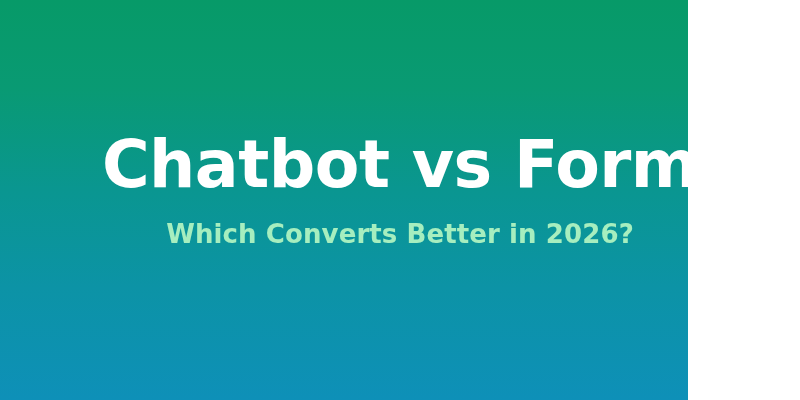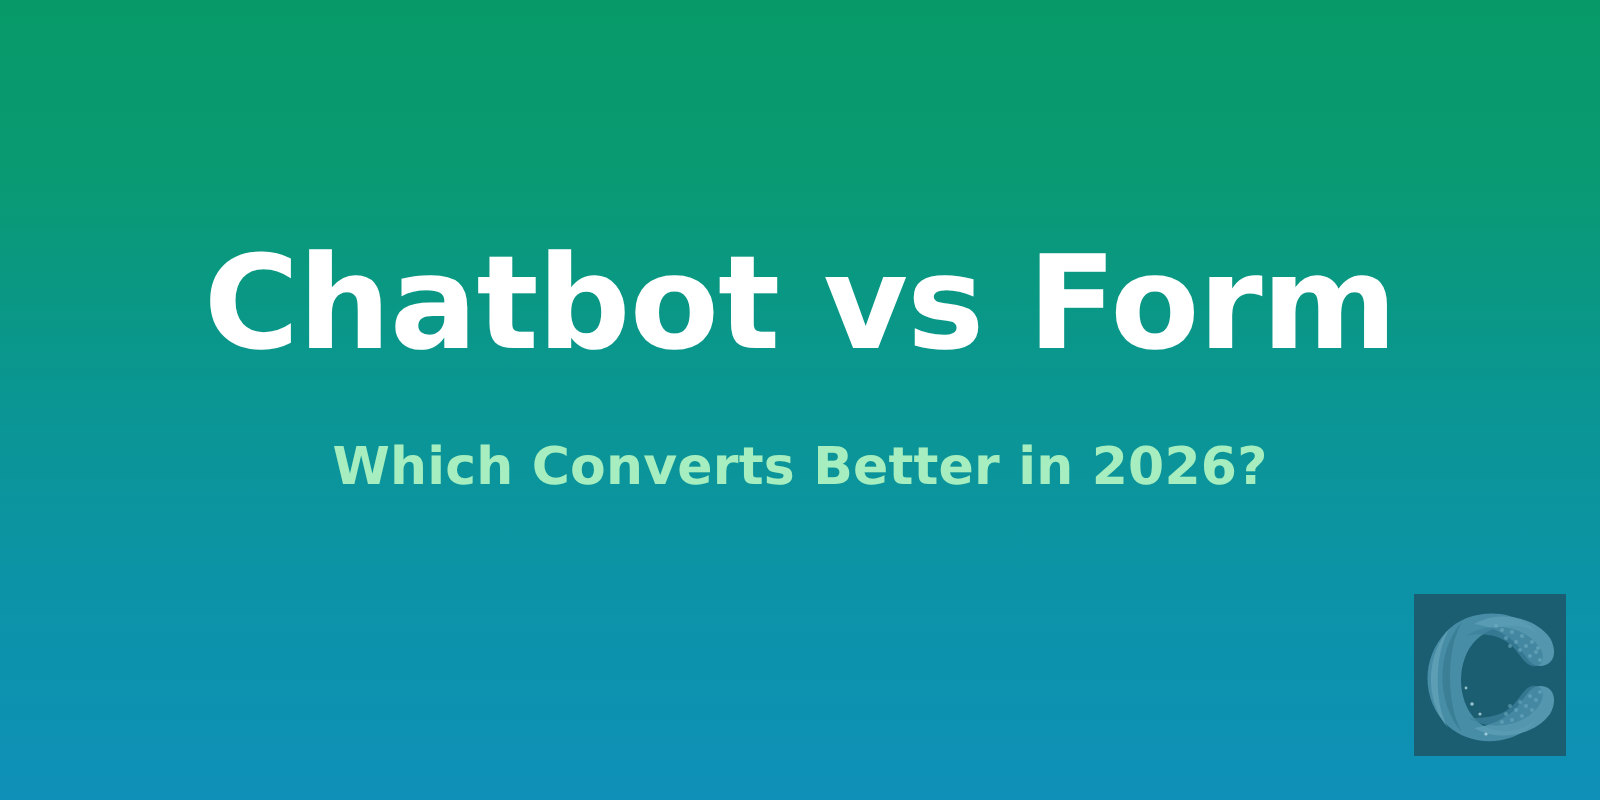--- a/index.html
+++ b/index.html
@@ -2,21 +2,21 @@
 <html><head>
 <meta charset="utf-8">
 <style>
   html, body {
     margin: 0;
     padding: 0;
     background: #ffffff;
   }
   #banner {
     position: relative;
-    width: 800px;
+    width: 688px;
     height: 400px;
     overflow: hidden;
     background: linear-gradient(180deg,
                 #079a68 0%,
                 #099a73 22%,
                 #0a9691 48%,
                 #0c93a6 72%,
                 #0e90b8 100%);
     font-family: "DejaVu Sans", "Liberation Sans", sans-serif;
   }
@@ -45,21 +45,21 @@
     text-align: center;
     white-space: nowrap;
   }
 
   #subheadline {
     font-size: 26px;
     font-weight: bold;
     color: #a6eebf;
     letter-spacing: 0.1px;
     line-height: 1.0;
-    margin: 16px;
+    margin: 4px;
     text-align: center;
     white-space: nowrap;
   }
 
   #logo {
     position: absolute;
     left: 707px;
     top: 297px;
     width: 76px;
     height: 81px;

